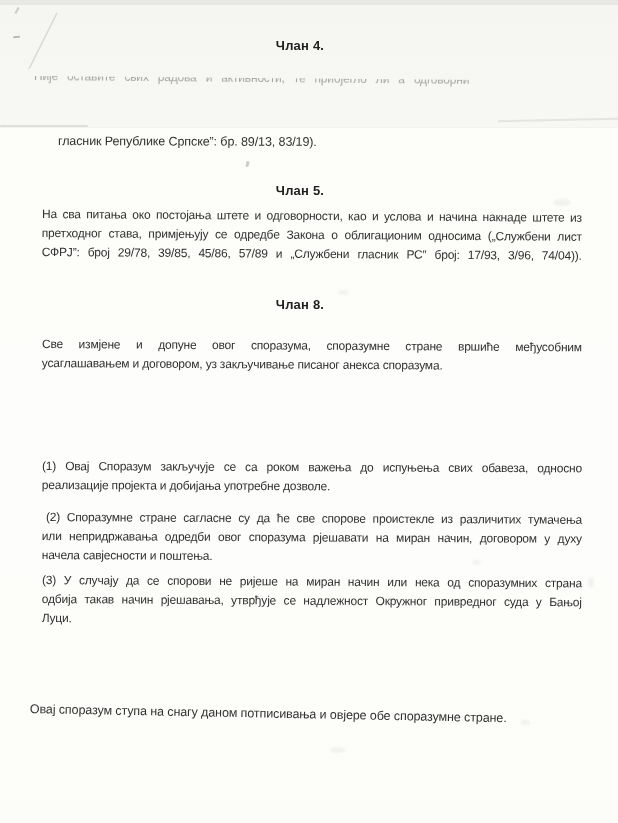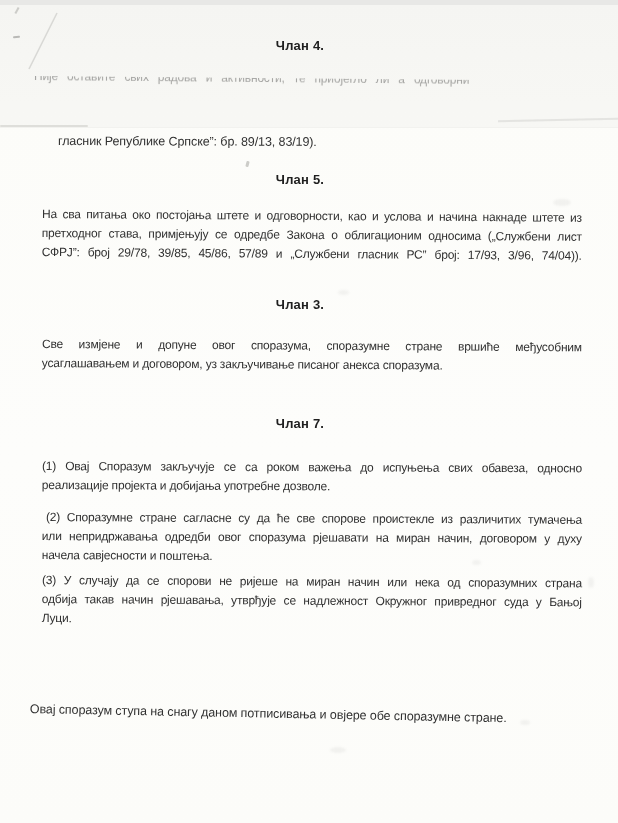--- a/index.html
+++ b/index.html
@@ -107,36 +107,35 @@
   <div class="artifact speck s6"></div>
 
   <div class="heading" style="top:33px;">Члан 4.</div>
 
   <div class="faded-clip">
     <span>Није оставите свих радова и активности, те прибјегло ли а одговорни *</span>
   </div>
 
   <div class="singleline" style="left:58px; top:129px; transform:rotate(0.2deg);">гласник Републике Српске”: бр. 89/13, 83/19).</div>
 
-  <div class="heading" style="top:167px;">Члан 5.</div>
+  <div class="heading" style="top:178px;">Члан 5.</div>
 
   <div class="para" style="top:200px; transform:rotate(0.4deg);">
     <div class="jline">На сва питања око постојања штете и одговорности, као и услова и начина накнаде штете из</div>
     <div class="jline">претходног става, примјењују се одредбе Закона о облигационим односима („Службени лист</div>
     <div class="jline">СФРЈ”: број 29/78, 39/85, 45/86, 57/89 и „Службени гласник РС” број: 17/93, 3/96, 74/04)).</div>
   </div>
 
-  <div class="heading" style="top:292px;">Члан 3.</div>
+  <div class="heading" style="top:292px;">Члан 8.</div>
 
   <div class="para" style="top:330px; transform:rotate(0.35deg);">
     <div class="jline">Све измјене и допуне овог споразума, споразумне стране вршиће међусобним</div>
     <div class="lline">усаглашавањем и договором, уз закључивање писаног анекса споразума.</div>
   </div>
 
-  <div class="heading" style="top:411px;">Члан 7.</div>
 
   <div class="para" style="top:452px; transform:rotate(0.25deg);">
     <div class="jline">(1) Овај Споразум закључује се са роком важења до испуњења свих обавеза, односно</div>
     <div class="lline">реализације пројекта и добијања употребне дозволе.</div>
   </div>
 
   <div class="para" style="top:503px; transform:rotate(0.3deg);">
     <div class="jline indent1">(2) Споразумне стране сагласне су да ће све спорове проистекле из различитих тумачења</div>
     <div class="jline">или непридржавања одредби овог споразума рјешавати на миран начин, договором у духу</div>
     <div class="lline">начела савјесности и поштења.</div>

